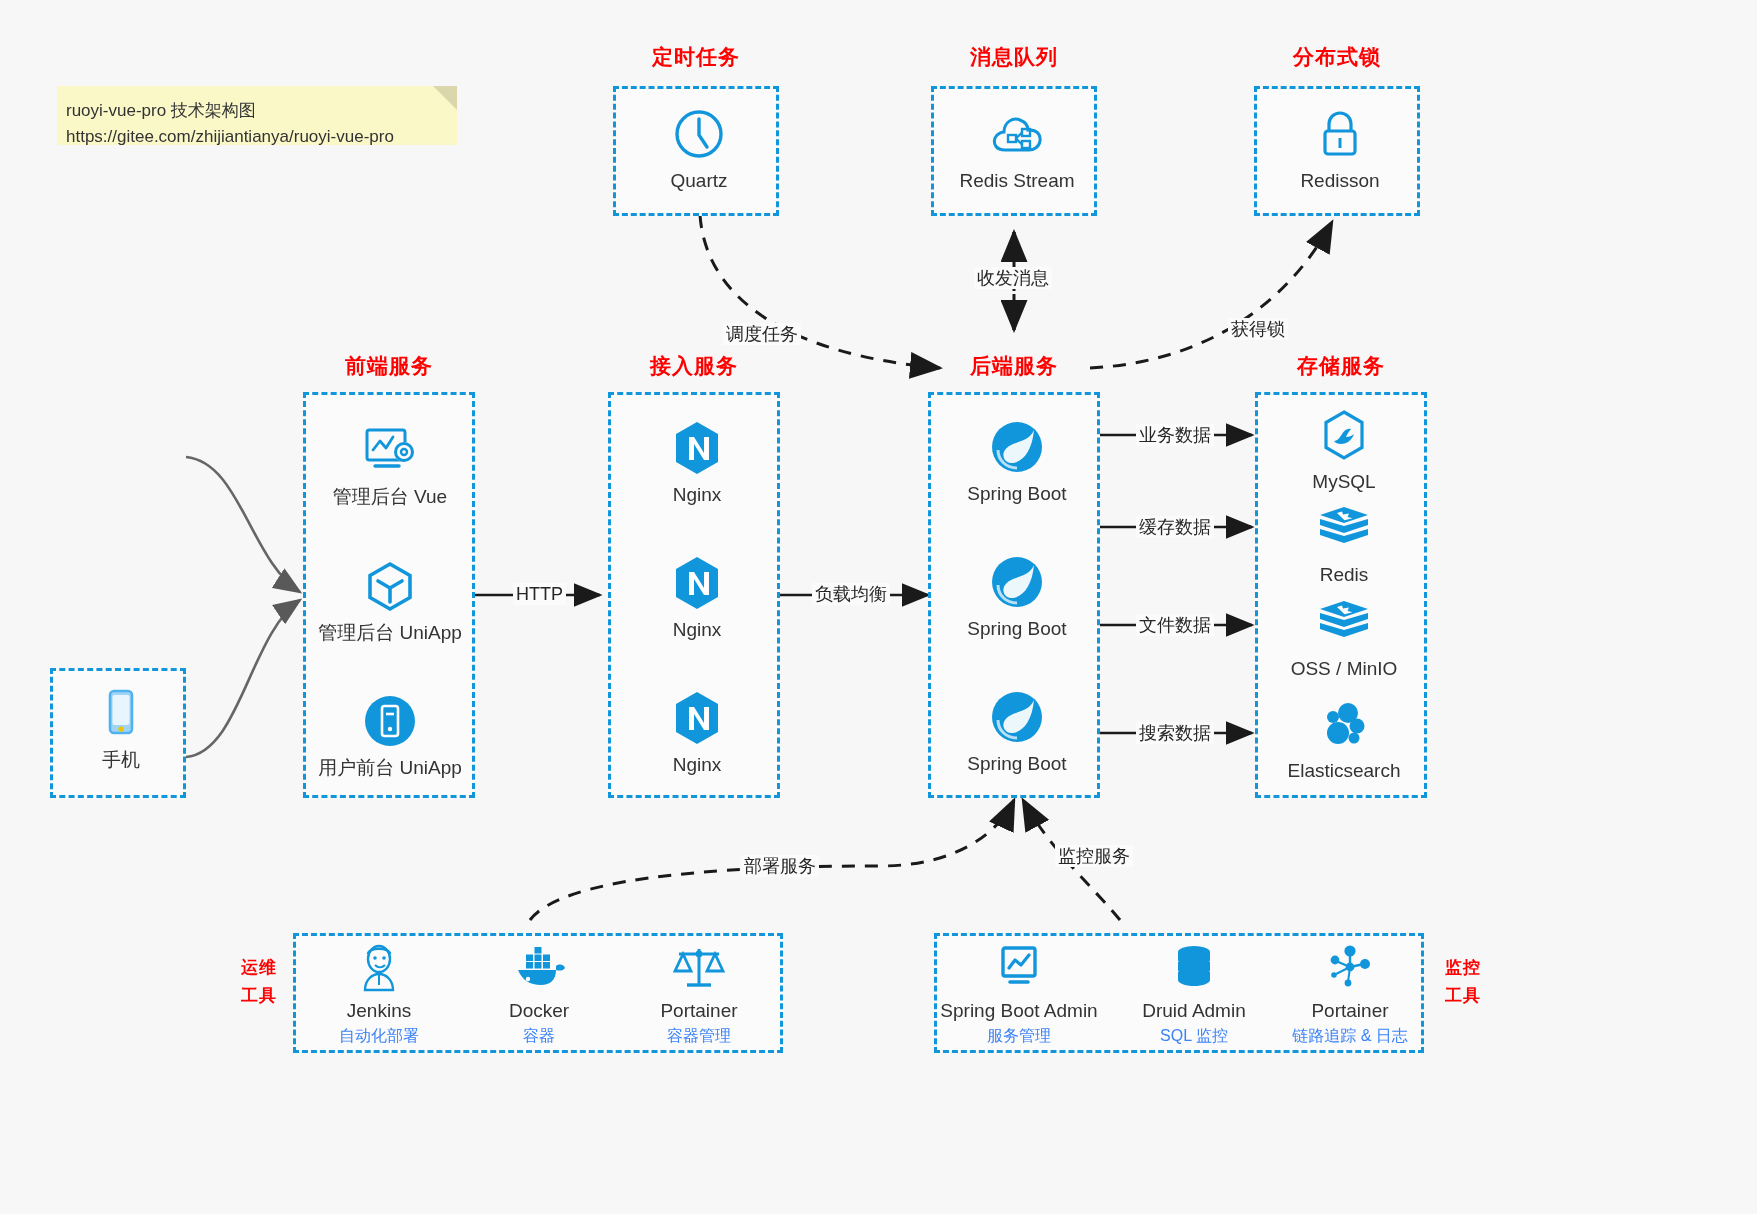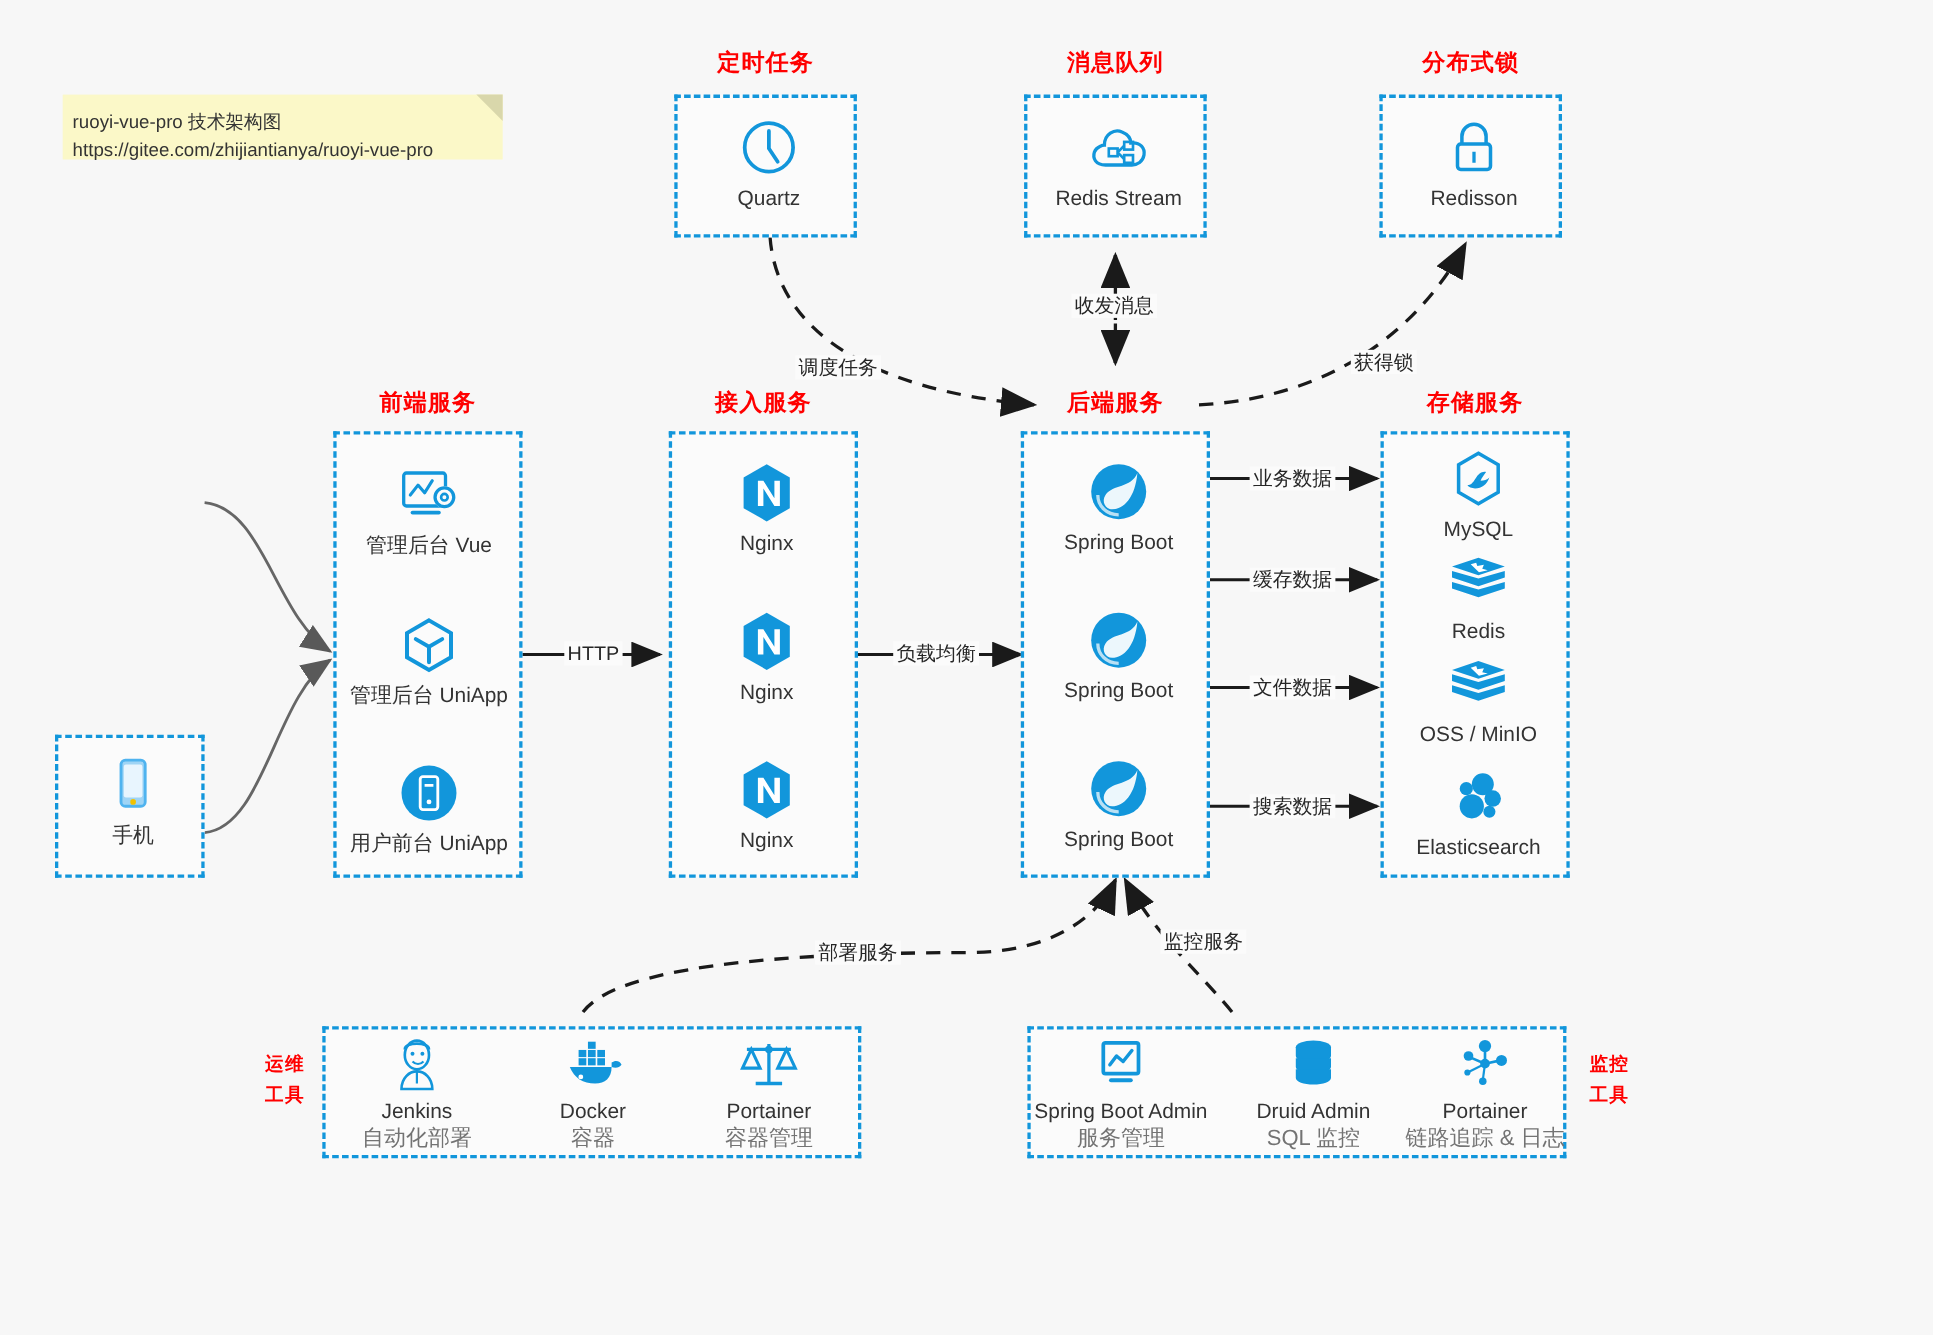--- a/index.html
+++ b/index.html
@@ -41,22 +41,22 @@
     width:170px;
   }
   .node .cap{
     font-size:19px;
     color:#333333;
     margin-top:6px;
     line-height:25px;
     white-space:nowrap;
   }
   .node .cap2{
-    font-size:20px;
-    color:#737373;
+    font-size:16px;
+    color:#3b82f6;
     line-height:25px;
     white-space:nowrap;
   }
   .ico{height:56px;display:flex;align-items:center;justify-content:center;}
   .ico svg{display:block;}
 
   
   #note{
     position:absolute;
     left:57px;top:86px;width:400px;height:59px;

